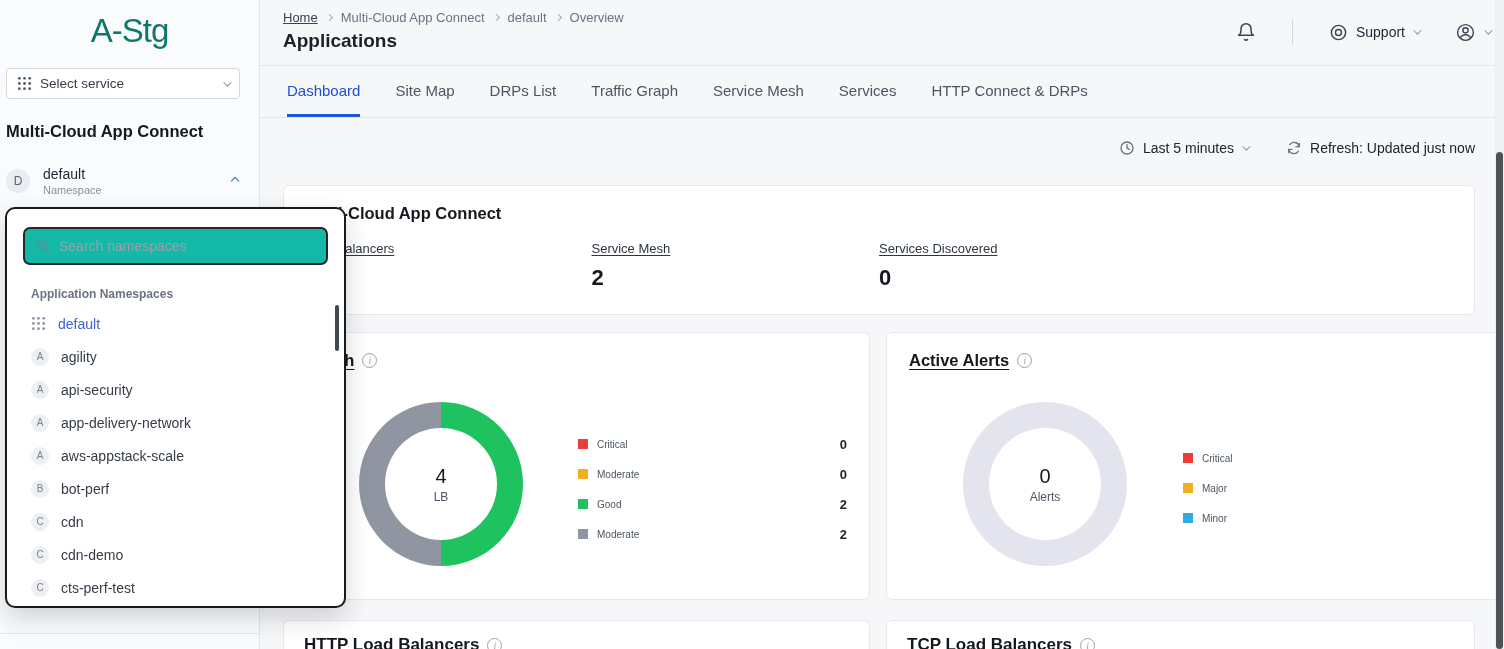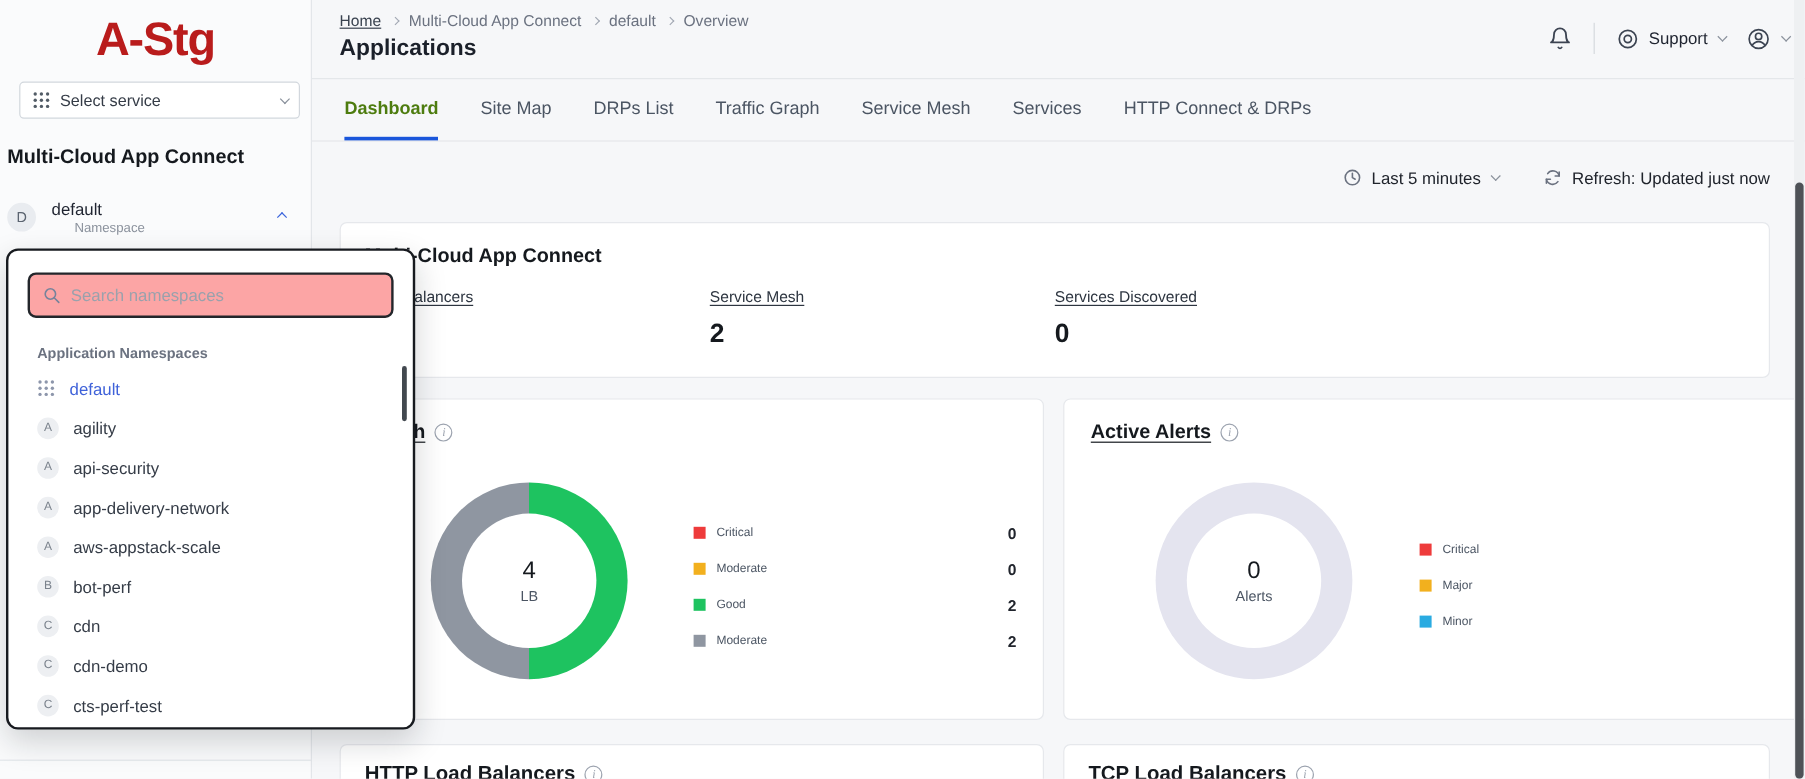--- a/index.html
+++ b/index.html
@@ -9,55 +9,55 @@
     background:#f6f7f9;
     color:#1f2430;
     position:relative;
   }
 
   
   .sidebar {
     position:absolute; left:0; top:0; width:260px; height:649px;
     background:#fafbfc; border-right:1px solid #e3e6ea;
   }
-  .logo { margin-top:12px; text-align:center; font-size:39px; font-weight:700;
-    color:#b91c1c; letter-spacing:-1px; }
+  .logo { margin-top:12px; text-align:center; font-size:33px; font-weight:400;
+    color:#0f766e; letter-spacing:-1px; }
   .service-select {
-    position:absolute; left:16px; top:68px; width:234px; height:31px;
+    position:absolute; left:6px; top:68px; width:234px; height:31px;
     background:#fff; border:1px solid #d2d7dd; border-radius:4px;
     display:flex; align-items:center; gap:8px; padding:0 10px; cursor:pointer;
   }
   .service-select .label { font-size:13.5px; color:#353c47; }
   .sb-section-title { position:absolute; left:6px; top:122px; font-size:16.5px;
     font-weight:700; color:#15191e; }
   .ns-row { position:absolute; left:6px; top:164px; width:242px; height:34px;
     display:flex; align-items:center; gap:13px; cursor:pointer; }
   .avatar-circle { width:24px; height:24px; border-radius:50%; background:#e9ecf0;
     color:#5b6470; font-size:12px; display:flex; align-items:center; justify-content:center; }
   .ns-texts .name { font-size:14px; color:#1f2430; }
-  .ns-texts .caption { font-size:11px; color:#8a919c; margin-top:2px;margin-left:19px; }
+  .ns-texts .caption { font-size:11px; color:#8a919c; margin-top:2px; }
   .sb-bottom-divider { position:absolute; left:0; top:633px; width:260px; height:1px; background:#e3e6ea; }
 
   
   .chev { display:inline-block; width:7px; height:7px;
     border-right:1.6px solid #8a919c; border-bottom:1.6px solid #8a919c; }
   .chev.down { transform:rotate(45deg) translateY(-2px); }
   .chev.up { transform:rotate(-135deg); border-color:#3a64dc; }
   .chev.right { transform:rotate(-45deg); width:5px; height:5px; border-color:#a2a8b3; }
   .chev.sm { width:6px; height:6px; }
 
   
   .ns-panel {
     position:absolute; left:5px; top:207px; width:341px; height:401px;
     background:#fff; border:2px solid #171a1f; border-radius:10px;
     box-shadow:0 10px 26px rgba(15,20,30,0.18); z-index:60;
   }
   .ns-search {
     margin:18px 16px 0; height:38px; border:2px solid #23262b; border-radius:7px;
-    display:flex; align-items:center; gap:8px; padding:0 10px; background:#fca5a5;
+    display:flex; align-items:center; gap:8px; padding:0 10px; background:#14b8a6;
   }
   .ns-search input { border:none; outline:none; flex:1; font-size:14px;
     font-family:"Liberation Sans", sans-serif; color:#1f2430; background:transparent; }
   .ns-search input::placeholder { color:#9aa1ac; }
   .ns-group-label { margin:22px 24px 6px; font-size:12px; font-weight:700; color:#6b7280; }
   .ns-item { height:33px; display:flex; align-items:center; gap:12px;
     padding-left:24px; font-size:14px; color:#353c47; cursor:pointer; }
   .ns-item .mini-avatar { width:18px; height:18px; border-radius:50%; background:#edeff2;
     color:#7a828c; font-size:10px; display:flex; align-items:center; justify-content:center; }
   .ns-item.selected .ns-item-label { color:#3f62d9; }
@@ -67,33 +67,33 @@
   
   .main-header { position:absolute; left:260px; top:0; right:0; height:66px;
     border-bottom:1px solid #e4e7ea; }
   .breadcrumb { position:absolute; left:23px; top:10px; display:flex; align-items:center;
     gap:9px; font-size:13px; color:#6b7280; }
   .breadcrumb .bc-home { color:#3a4350; text-decoration:underline; cursor:pointer; }
   .breadcrumb .bc-item { cursor:pointer; }
   .page-title { position:absolute; left:23px; top:30px; font-size:19px; font-weight:700;
     color:#1b202a; }
   .header-actions { position:absolute; right:14px; top:14px; height:36px;
-    display:flex; align-items:center; gap:18px; }
+    display:flex; align-items:center; gap:36px; }
   .v-divider { width:1px; height:26px; background:#d5d9de; }
   .support-group, .account-group { display:flex; align-items:center; gap:8px; cursor:pointer; }
   .support-group .label { font-size:14px; color:#1f2430; }
   .icon-btn { cursor:pointer; display:flex; align-items:center; }
 
   
   .tabs-bar { position:absolute; left:260px; top:66px; right:0; height:52px;
     border-bottom:1px solid #e4e7ea; display:flex; align-items:stretch;
     padding-left:27px; gap:35px; }
   .tab { display:flex; align-items:center; font-size:15px; color:#4b5563;
     border-bottom:3px solid transparent; cursor:pointer; }
-  .tab.active { color:#4d7c0f; font-weight:700; border-bottom-color:#1a56db; }
+  .tab.active { color:#1d4ed8; font-weight:400; border-bottom-color:#1a56db; }
 
   
   .toolbar { position:absolute; top:136px; right:29px; display:flex; align-items:center;
     gap:38px; height:24px; }
   .toolbar .group { display:flex; align-items:center; gap:8px; cursor:pointer;
     font-size:14px; color:#20242c; }
 
   
   .card { position:absolute; background:#fff; border:1px solid #e6e8ec; border-radius:6px; }
   .summary-card { left:283px; top:185px; width:1192px; height:130px; padding:18px 20px; }

